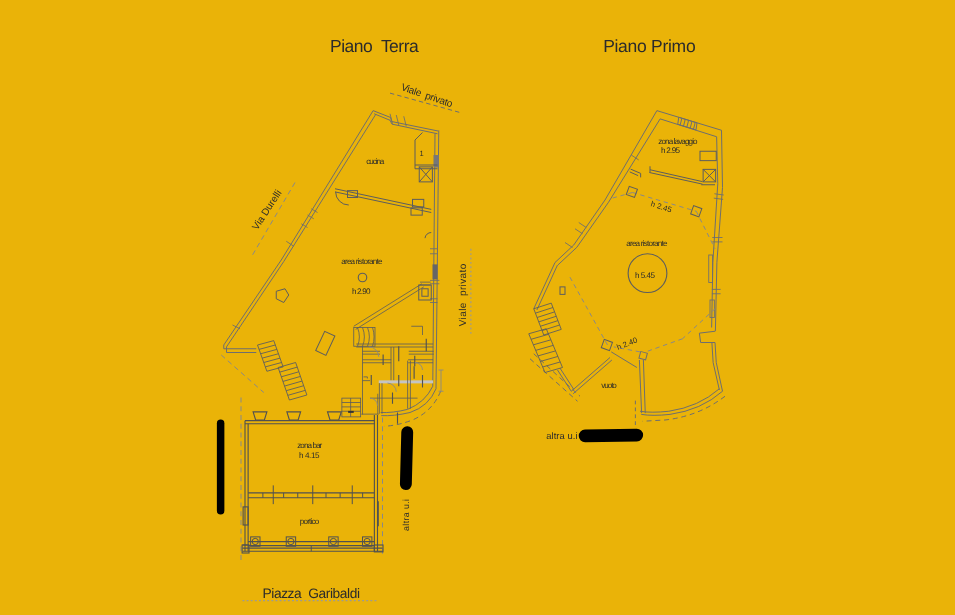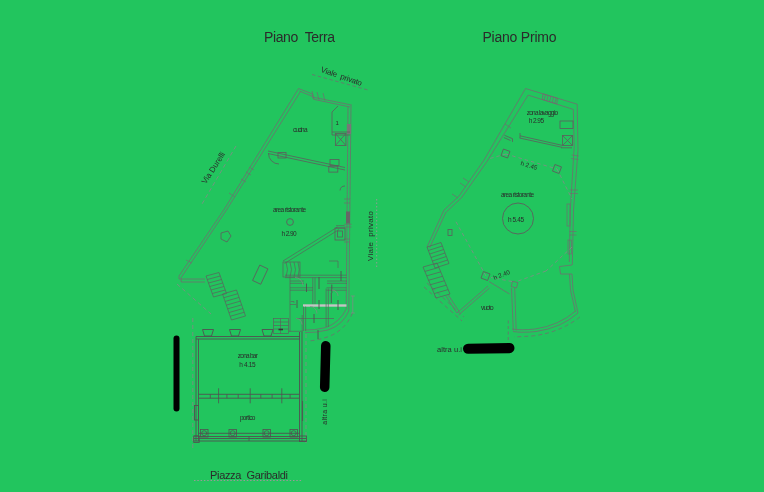--- a/index.html
+++ b/index.html
@@ -1,16 +1,16 @@
 <!DOCTYPE html>
 <html><head>
 <meta charset="utf-8">
 <style>
 html,body{margin:0;padding:0;background:#fff;}
-#page{width:764px;height:492px;position:relative;overflow:hidden;background:#22c55e;}
+#page{width:764px;height:492px;position:relative;overflow:hidden;background:#eab308;}
 svg{position:absolute;top:0;left:0;}
 text{font-family:"Liberation Sans",sans-serif;fill:#2b2b2b;-webkit-font-smoothing:antialiased;}
 </style>
 </head>
 <body>
 <div id="page">
 <svg width="764" height="492" viewBox="0 0 764 492">
 
 <text x="264" y="41.5" font-size="14" textLength="71">Piano&nbsp;&nbsp;Terra</text>
 <text x="482.5" y="41.5" font-size="14" textLength="74">Piano Primo</text>

